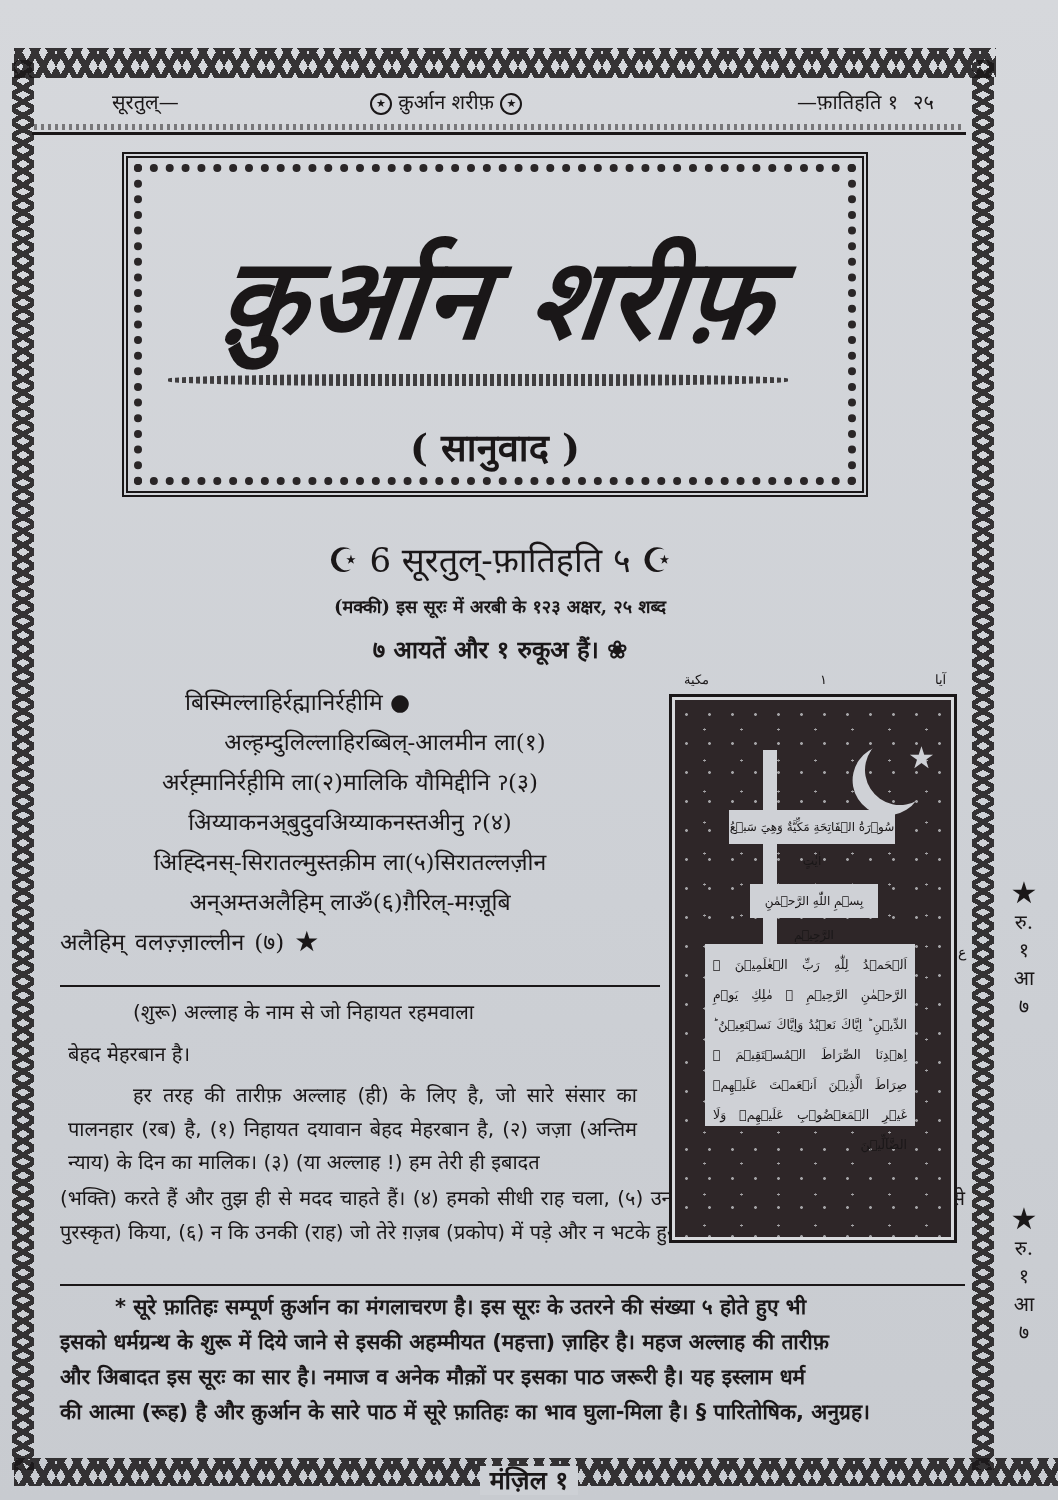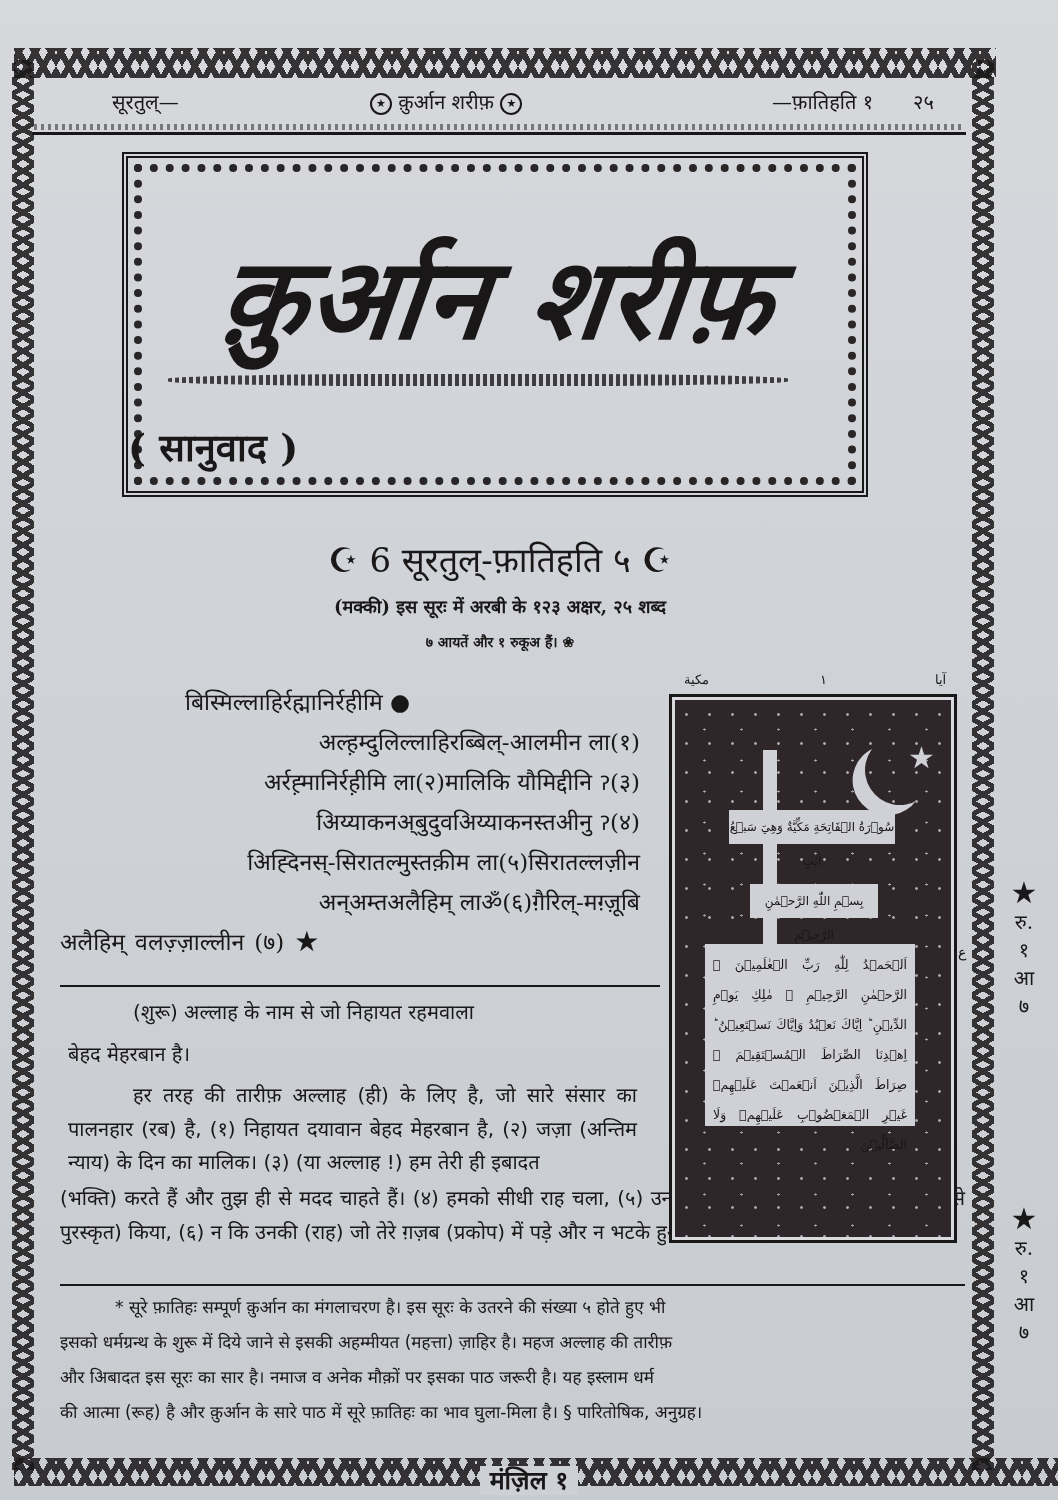--- a/index.html
+++ b/index.html
@@ -29,69 +29,69 @@
     opacity:.85;
   }
   .border-left { left:12px; top:60px; height:1410px; }
   .border-right { left:972px; top:60px; height:1410px; }
 
   
   .running-header { position:absolute; top:82px; left:40px; width:920px; height:40px;
     font-size:20px; }
   .rh-left { position:absolute; left:72px; top:6px; }
   .rh-center { position:absolute; left:330px; top:6px; }
-  .rh-right { position:absolute; left:732px; top:6px; }
+  .rh-right { position:absolute; left:757px; top:6px; }
   .rh-page { position:absolute; left:873px; top:6px; }
   .crescent { display:inline-block; width:18px; height:18px; border:2px solid #1a1718; border-radius:50%;
     font-size:11px; line-height:18px; text-align:center; vertical-align:middle; }
   .wavy { position:absolute; top:124px; left:34px; width:930px; height:6px;
     background: repeating-linear-gradient(90deg, #1a1718 0 3px, transparent 3px 7px); opacity:.5; }
   .rule-thick { position:absolute; top:132px; left:32px; width:934px; height:3px; background:#1a1718; }
 
   
   .title-frame { position:absolute; left:122px; top:152px; width:746px; height:345px;
     border:6px double #1a1718; box-sizing:border-box; }
   .title-frame::before { content:""; position:absolute; inset:6px; border:8px dotted #2a2627; }
   .title-main { position:absolute; left:40px; top:60px; width:660px; text-align:center;
     font-family:"DejaVu Serif", serif; font-size:112px; font-weight:bold; letter-spacing:2px;
     font-style:italic; transform:skewX(-6deg); }
   .title-under { position:absolute; left:40px; top:216px; width:620px; height:12px;
     background: repeating-linear-gradient(90deg,#1a1718 0 4px, transparent 4px 7px);
     border-radius:40%; opacity:.8; }
-  .title-sub { position:absolute; left:0; top:262px; width:734px; text-align:left;
+  .title-sub { position:absolute; left:0; top:262px; width:734px; text-align:center;
     font-size:38px; font-weight:bold; }
 
   
   .surah-title { position:absolute; top:536px; left:0; width:1000px; text-align:center; font-size:34px; }
   .surah-meta1 { position:absolute; top:594px; left:0; width:1000px; text-align:center; font-size:18px; font-weight:bold; }
-  .surah-meta2 { position:absolute; top:632px; left:0; width:1000px; text-align:center; font-size:14px; font-weight:bold; }
+  .surah-meta2 { position:absolute; top:632px; left:0; width:1000px; text-align:center; font-size:24px; font-weight:bold; }
 
   
   .translit { position:absolute; left:60px; top:682px; width:580px; font-size:23px; line-height:40px; }
-  .translit .line { white-space:nowrap; display:flex; justify-content:flex-end; }
+  .translit .line { white-space:nowrap; display:flex; justify-content:center; }
   .translit .line.indent1 { padding-left:125px; justify-content:flex-start; }
   .translit .line.indent2 { padding-left:70px; }
   .translit .line.left { justify-content:flex-start; gap:10px; }
   .star { font-size:28px; }
 
   .divider1 { position:absolute; top:985px; left:60px; width:600px; height:2px; background:#1a1718; }
 
   
   .translation { position:absolute; left:60px; top:988px; width:585px; font-size:20px; line-height:33.5px;
     font-family:"DejaVu Sans", sans-serif; text-align:justify; }
   .translation p { margin:8px; }
   .translation .ind { text-indent:65px; }
   .translation-wide { position:absolute; left:60px; top:1182px; width:905px; font-size:20px; line-height:33.5px;
     font-family:"DejaVu Sans", sans-serif; text-align:justify; }
   .translation-wide p { margin:0; }
 
   .divider2 { position:absolute; top:1284px; left:60px; width:905px; height:2px; background:#1a1718; }
 
-  .footnote { position:absolute; left:60px; top:1290px; width:905px; font-size:17px; line-height:35px;
-    font-family:"DejaVu Sans", sans-serif; font-weight:normal; text-align:justify; }
+  .footnote { position:absolute; left:60px; top:1290px; width:905px; font-size:21px; line-height:35px;
+    font-family:"DejaVu Sans", sans-serif; font-weight:bold; text-align:justify; }
   .footnote p { margin:0; }
   .footnote .ind { text-indent:55px; }
 
   .manzil { position:absolute; top:1462px; left:0; width:1058px; text-align:center; font-size:25px; font-weight:bold; }
   .manzil span { background:#cdd0d5; padding:0 10px; }
 
   
   .illus { position:absolute; left:672px; top:697px; width:276px; height:537px;
     background:#2e2628; border:3px solid #d8dadd; outline:3px solid #1a1718; }
   .illus .stars { position:absolute; inset:0;

